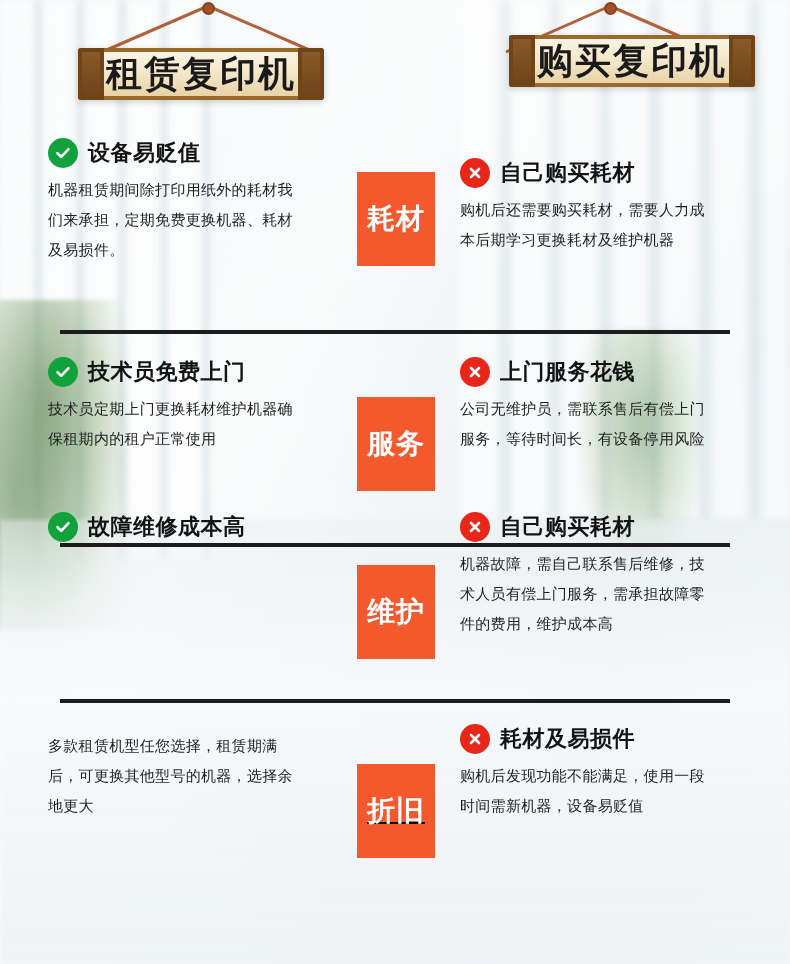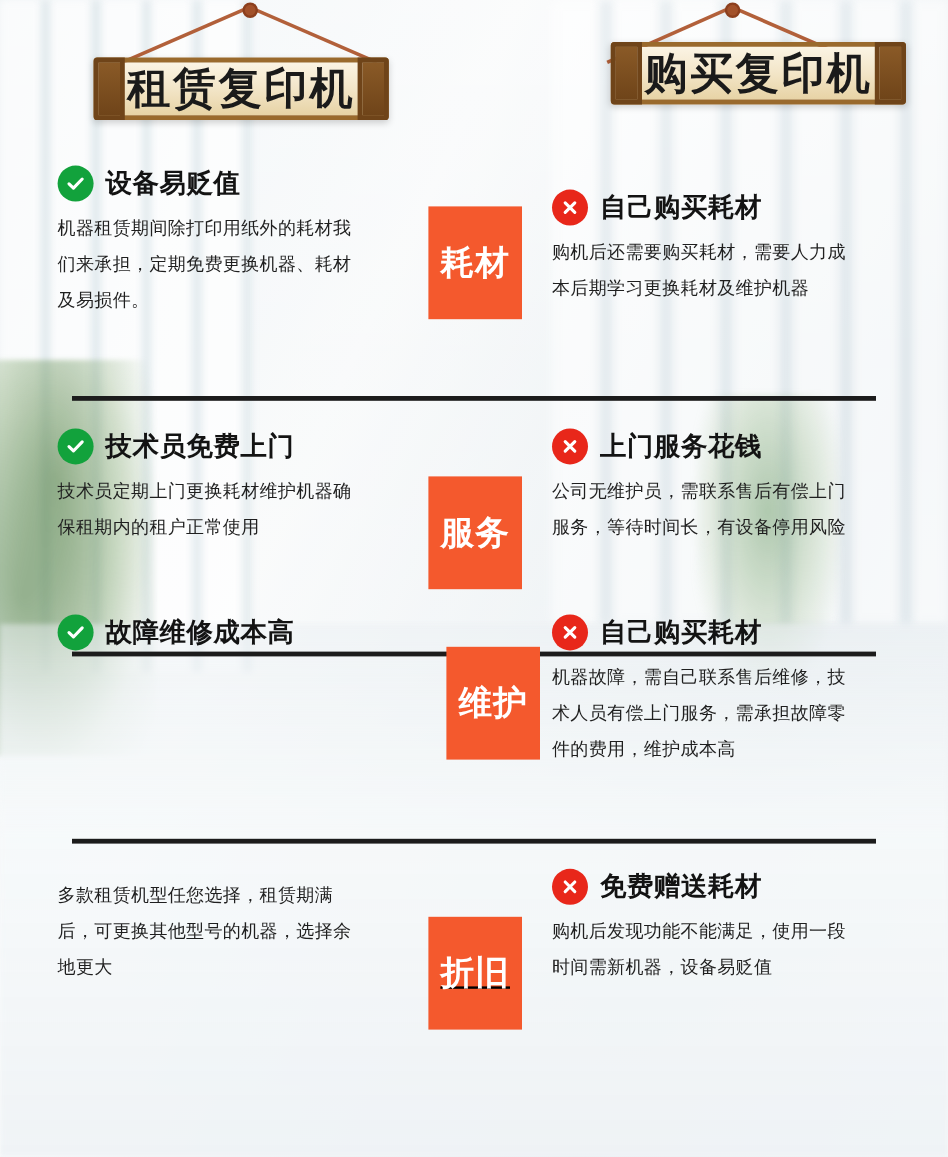--- a/index.html
+++ b/index.html
@@ -233,21 +233,21 @@
       <div class="head">
         <span class="mark ok">
           <svg width="18" height="18" viewBox="0 0 18 18">
               <path d="M3.5 9.2 L7.2 12.8 L14.5 5.2" stroke="#ffffff" stroke-width="2.6" fill="none" stroke-linecap="round" stroke-linejoin="round"></path>
             </svg>
         </span>
         <span class="head-title">故障维修成本高</span>
       </div>
     </div>
 
-    <div class="badge" style="top:52px;margin-left:15px;">
+    <div class="badge" style="top:78px;">
       <span>维护</span>
     </div>
 
     <div class="side right" style="top:25px;">
       <div class="head">
         <span class="mark no">
           <svg width="18" height="18" viewBox="0 0 18 18">
               <path d="M5 5 L13 13 M13 5 L5 13" stroke="#ffffff" stroke-width="2.6" fill="none" stroke-linecap="round"></path>
             </svg>
         </span>
@@ -268,19 +268,19 @@
       <span>折旧</span>
     </div>
 
     <div class="side right" style="top:22px;">
       <div class="head">
         <span class="mark no">
           <svg width="18" height="18" viewBox="0 0 18 18">
               <path d="M5 5 L13 13 M13 5 L5 13" stroke="#ffffff" stroke-width="2.6" fill="none" stroke-linecap="round"></path>
             </svg>
         </span>
-        <span class="head-title">免费赠送耗材</span>
+        <span class="head-title">耗材及易损件</span>
       </div>
       <div class="body-text">购机后发现功能不能满足，使用一段时间需新机器，设备易贬值</div>
     </div>
   </div>
 
 </div>
 
 </body></html>

